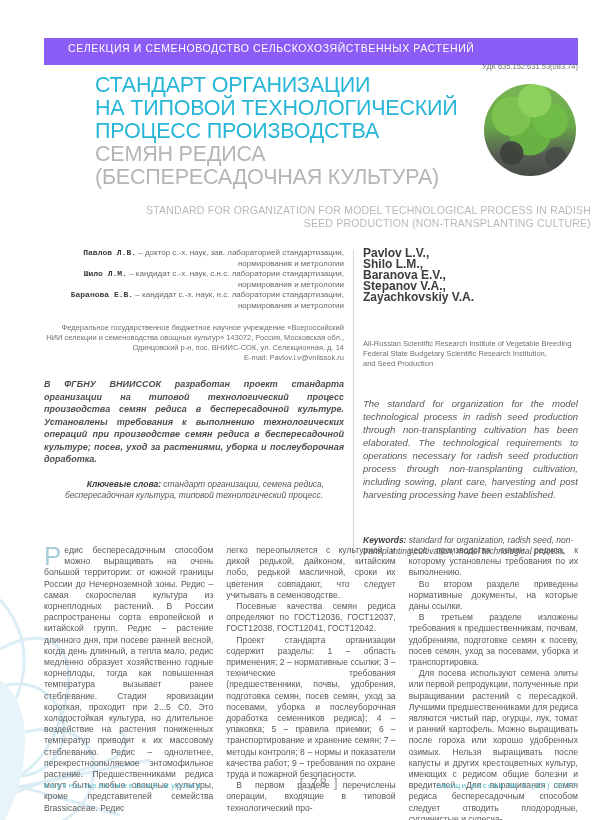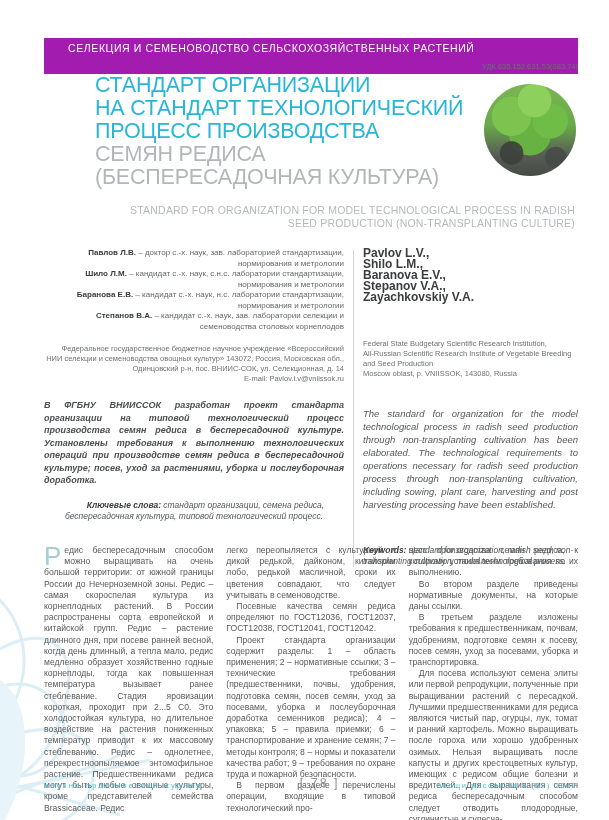--- a/index.html
+++ b/index.html
@@ -6,22 +6,22 @@
   .page{
     position:relative;width:609px;height:820px;background:#ffffff;
     margin:0 auto;overflow:hidden;
     font-family:"Liberation Sans","DejaVu Sans",sans-serif;
     color:#58595b;
   }
   
   .watermark{position:absolute;left:0;top:430px;width:240px;height:390px;pointer-events:none;}
   
   .section-bar{
-    position:absolute;left:44px;top:38px;width:534px;height:36px;
-    background:#a21caf;color:#ffffff;font-size:10.5px;line-height:20px;
+    position:absolute;left:44px;top:38px;width:534px;height:27px;
+    background:#8b5cf6;color:#ffffff;font-size:10.5px;line-height:20px;
     letter-spacing:0.6px;padding-left:24px;box-sizing:border-box;
     white-space:nowrap;overflow:hidden;
   }
   .udc{position:absolute;right:31px;top:62px;font-size:7.5px;color:#6d6f71;}
   
   .title-block{position:absolute;left:95px;top:74px;width:400px;}
   .title-line{font-size:21.5px;line-height:23px;font-weight:500;letter-spacing:-0.2px;}
   .title-accent{color:#27b6d7;}
   .title-muted{color:#b3b6b8;}
   .photo-circle{
@@ -29,30 +29,30 @@
     background:
       radial-gradient(circle at 30% 75%, rgba(60,64,60,.9) 0 12%, transparent 13%),
       radial-gradient(circle at 78% 80%, rgba(70,74,70,.85) 0 10%, transparent 11%),
       radial-gradient(circle at 55% 18%, #8ed05c 0 18%, transparent 19%),
       radial-gradient(circle at 30% 35%, #7cc34f 0 22%, transparent 23%),
       radial-gradient(circle at 72% 40%, #6fbc47 0 20%, transparent 21%),
       radial-gradient(circle at 50% 55%, #67b243 0 30%, transparent 31%),
       linear-gradient(180deg,#79b554 0%, #6aa94a 45%, #565b53 78%, #474b47 100%);
   }
   .en-title{
-    position:absolute;right:34px;top:204px;width:470px;text-align:right;
+    position:absolute;right:18px;top:204px;width:470px;text-align:right;
     font-size:10.5px;line-height:13px;color:#b6b9bb;letter-spacing:0.2px;
   }
   
   .info{position:absolute;left:44px;top:248px;width:534px;display:flex;}
   .info-left{width:300px;text-align:right;}
   .info-divider{width:1px;background:#d2d4d5;margin:2px 9px 0 9px;}
   .info-right{flex:1;text-align:left;}
   .au-ru{font-size:8px;line-height:10.5px;color:#66686a;}
-  .au-ru b{color:#3a3c3e;}
+  .au-ru b{color:#3a3c3e;font-family:Liberation Mono, monospace;}
   .affil-ru{margin-top:12px;font-size:7.5px;line-height:10px;color:#6f7173;}
   .abstract-ru{
     margin-top:15px;font-size:9px;line-height:12.5px;color:#4c4e50;
     font-style:italic;font-weight:bold;text-align:justify;
   }
   .kw-ru{margin-top:13px;font-size:8.5px;line-height:11px;font-style:italic;color:#55575a;text-align:center;}
   .kw-ru b{color:#3a3c3e;margin-left:23px;}
   .au-en{font-size:12px;line-height:11px;font-weight:bold;color:#3a3c3e;}
   .affil-en{margin-top:36px;font-size:7.5px;line-height:10px;color:#6f7173;}
   .abstract-en{margin-top:28px;font-size:9.5px;line-height:13px;font-style:italic;color:#56585a;text-align:justify;}
@@ -95,57 +95,55 @@
   </svg>
 
   <div class="section-bar">
     <span>СЕЛЕКЦИЯ И СЕМЕНОВОДСТВО СЕЛЬСКОХОЗЯЙСТВЕННЫХ РАСТЕНИЙ</span>
   </div>
 
   <div class="udc">УДК 635.152:631.53(083.74)</div>
 
   <div class="title-block">
     <div class="title-line title-accent">СТАНДАРТ ОРГАНИЗАЦИИ</div>
-    <div class="title-line title-accent">НА СТАНДАРТ ТЕХНОЛОГИЧЕСКИЙ</div>
+    <div class="title-line title-accent">НА ТИПОВОЙ ТЕХНОЛОГИЧЕСКИЙ</div>
     <div class="title-line title-accent">ПРОЦЕСС ПРОИЗВОДСТВА</div>
     <div class="title-line title-muted">СЕМЯН РЕДИСА</div>
     <div class="title-line title-muted">(БЕСПЕРЕСАДОЧНАЯ КУЛЬТУРА)</div>
   </div>
 
   <div class="photo-circle"></div>
 
   <div class="en-title">STANDARD FOR ORGANIZATION FOR MODEL TECHNOLOGICAL PROCESS IN RADISH SEED PRODUCTION (NON-TRANSPLANTING CULTURE)</div>
 
   <div class="info">
     <div class="info-left">
       <div class="au-ru"><b>Павлов Л.В.</b><span> – доктор с.-х. наук, зав. лабораторией стандартизации, нормирования и метрологии</span></div>
       <div class="au-ru"><b>Шило Л.М.</b><span> – кандидат с.-х. наук, с.н.с. лаборатории стандартизации, нормирования и метрологии</span></div>
       <div class="au-ru"><b>Баранова Е.В.</b><span> – кандидат с.-х. наук, н.с. лаборатории стандартизации, нормирования и метрологии</span></div>
-      <div class="au-ru"><b>Степанов В.А.</b><span> – кандидат с.-х. наук, зав. лаборатории селекции и семеноводства столовых корнеплодов</span></div>
       <div class="affil-ru">
         <div>Федеральное государственное бюджетное научное учреждение «Всероссийский НИИ селекции и семеноводства овощных культур» 143072, Россия, Московская обл., Одинцовский р-н, пос. ВНИИС-СОК, ул. Селекционная, д. 14</div>
         <div>E-mail: Pavlov.l.v@vniissok.ru</div>
       </div>
       <div class="abstract-ru">В ФГБНУ ВНИИССОК разработан проект стандарта организации на типовой технологический процесс производства семян редиса в беспересадочной культуре. Установлены требования к выполнению технологических операций при производстве семян редиса в беспересадочной культуре; посев, уход за растениями, уборка и послеуборочная доработка.</div>
       <div class="kw-ru">
         <b>Ключевые слова:</b><span> стандарт организации, семена редиса, беспересадочная культура, типовой технологический процесс.</span>
       </div>
     </div>
     <div class="info-divider"></div>
     <div class="info-right">
       <div class="au-en">Pavlov L.V.,</div>
       <div class="au-en">Shilo L.M.,</div>
       <div class="au-en">Baranova E.V.,</div>
       <div class="au-en">Stepanov V.A.,</div>
       <div class="au-en">Zayachkovskiy V.A.</div>
       <div class="affil-en">
+        <div>All-Russian Scientific Research Institute of Vegetable Breeding</div>
         <div>Federal State Budgetary Scientific Research Institution,</div>
-        <div>All-Russian Scientific Research Institute of Vegetable Breeding</div>
         <div>and Seed Production</div>
-        <div>Moscow oblast, p. VNIISSOK, 143080, Russia</div>
       </div>
       <div class="abstract-en">The standard for organization for the model technological process in radish seed production through non-transplanting cultivation has been elaborated. The technological requirements to operations necessary for radish seed production process through non-transplanting cultivation, including sowing, plant care, harvesting and post harvesting processing have been established.</div>
       <div class="kw-en">
         <b>Keywords:</b><span> standard for organization, radish seed, non-transplanting cultivation, model technological process.</span>
       </div>
     </div>
   </div>
 
   <div class="body-cols">
     <div class="bcol">

